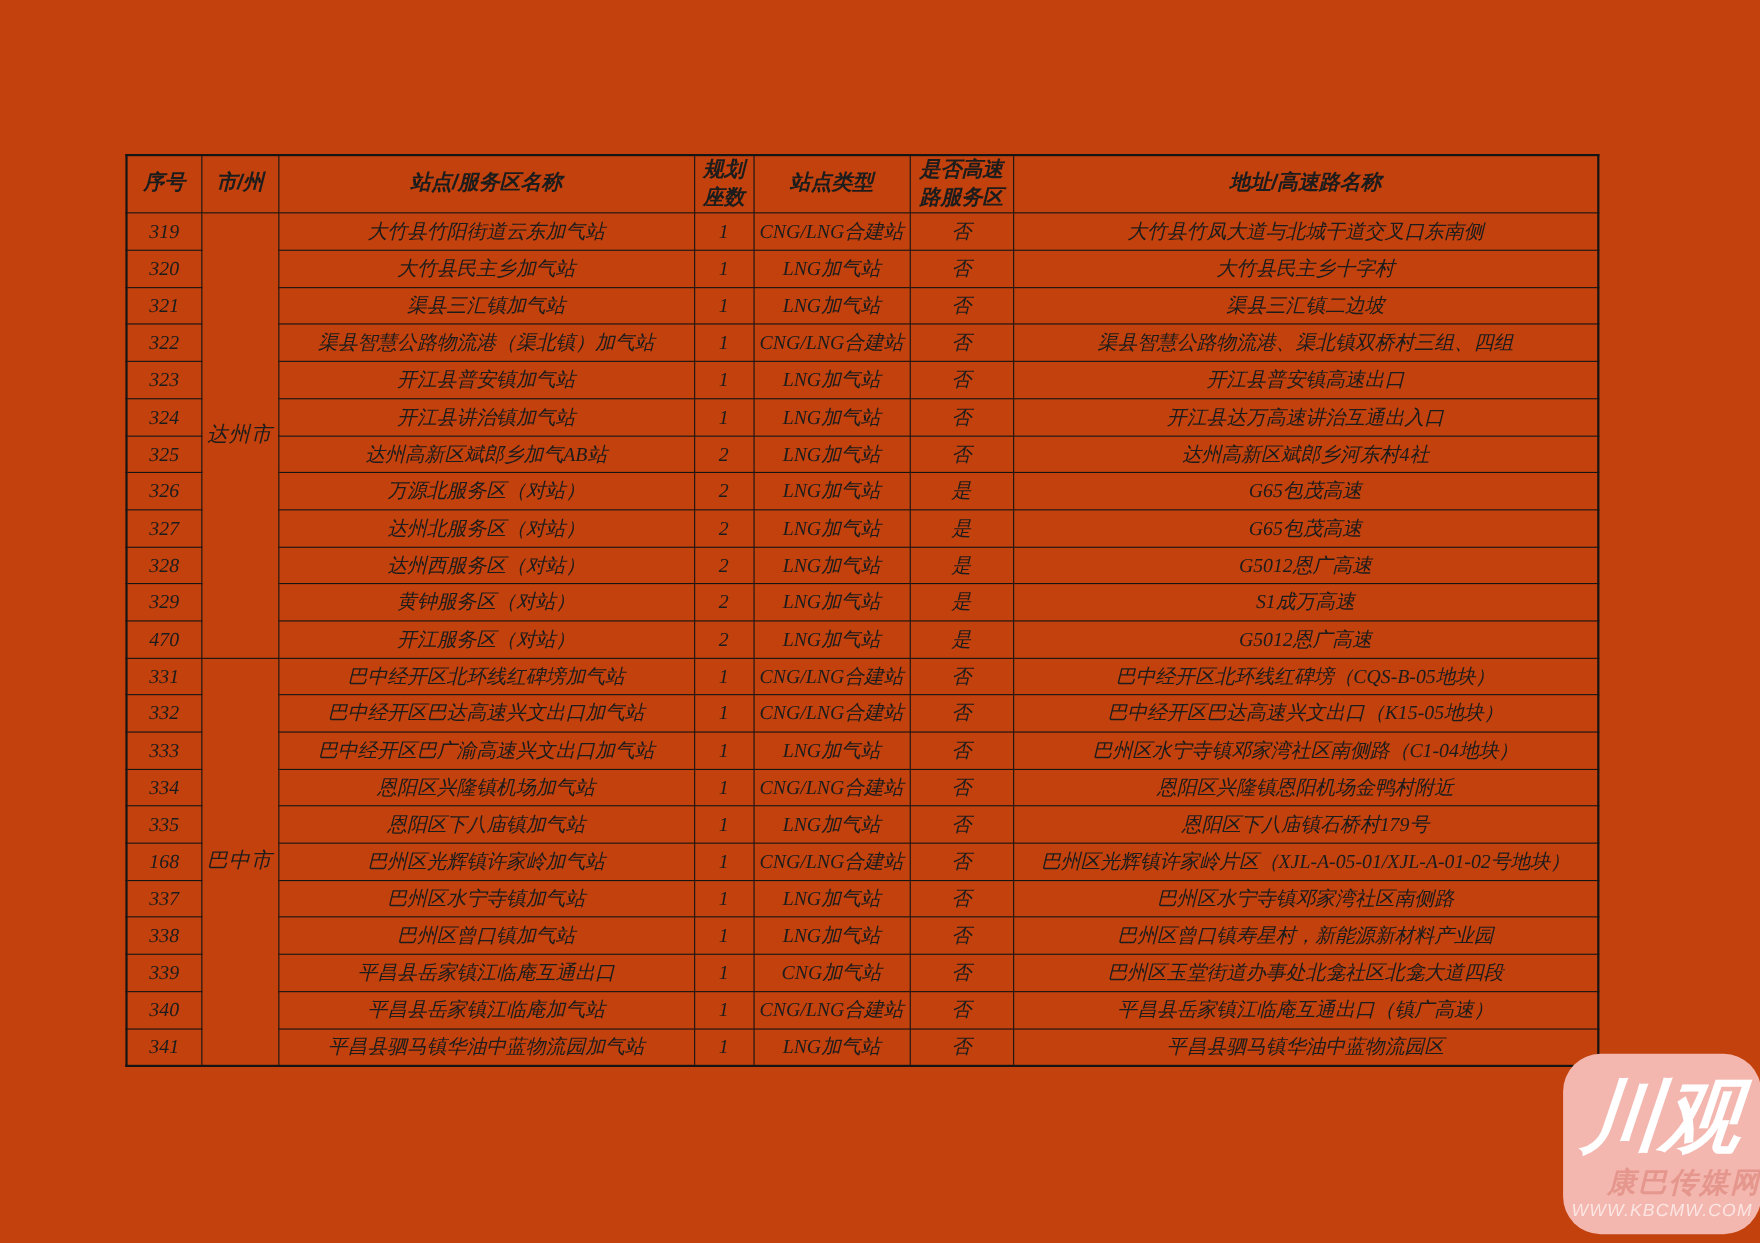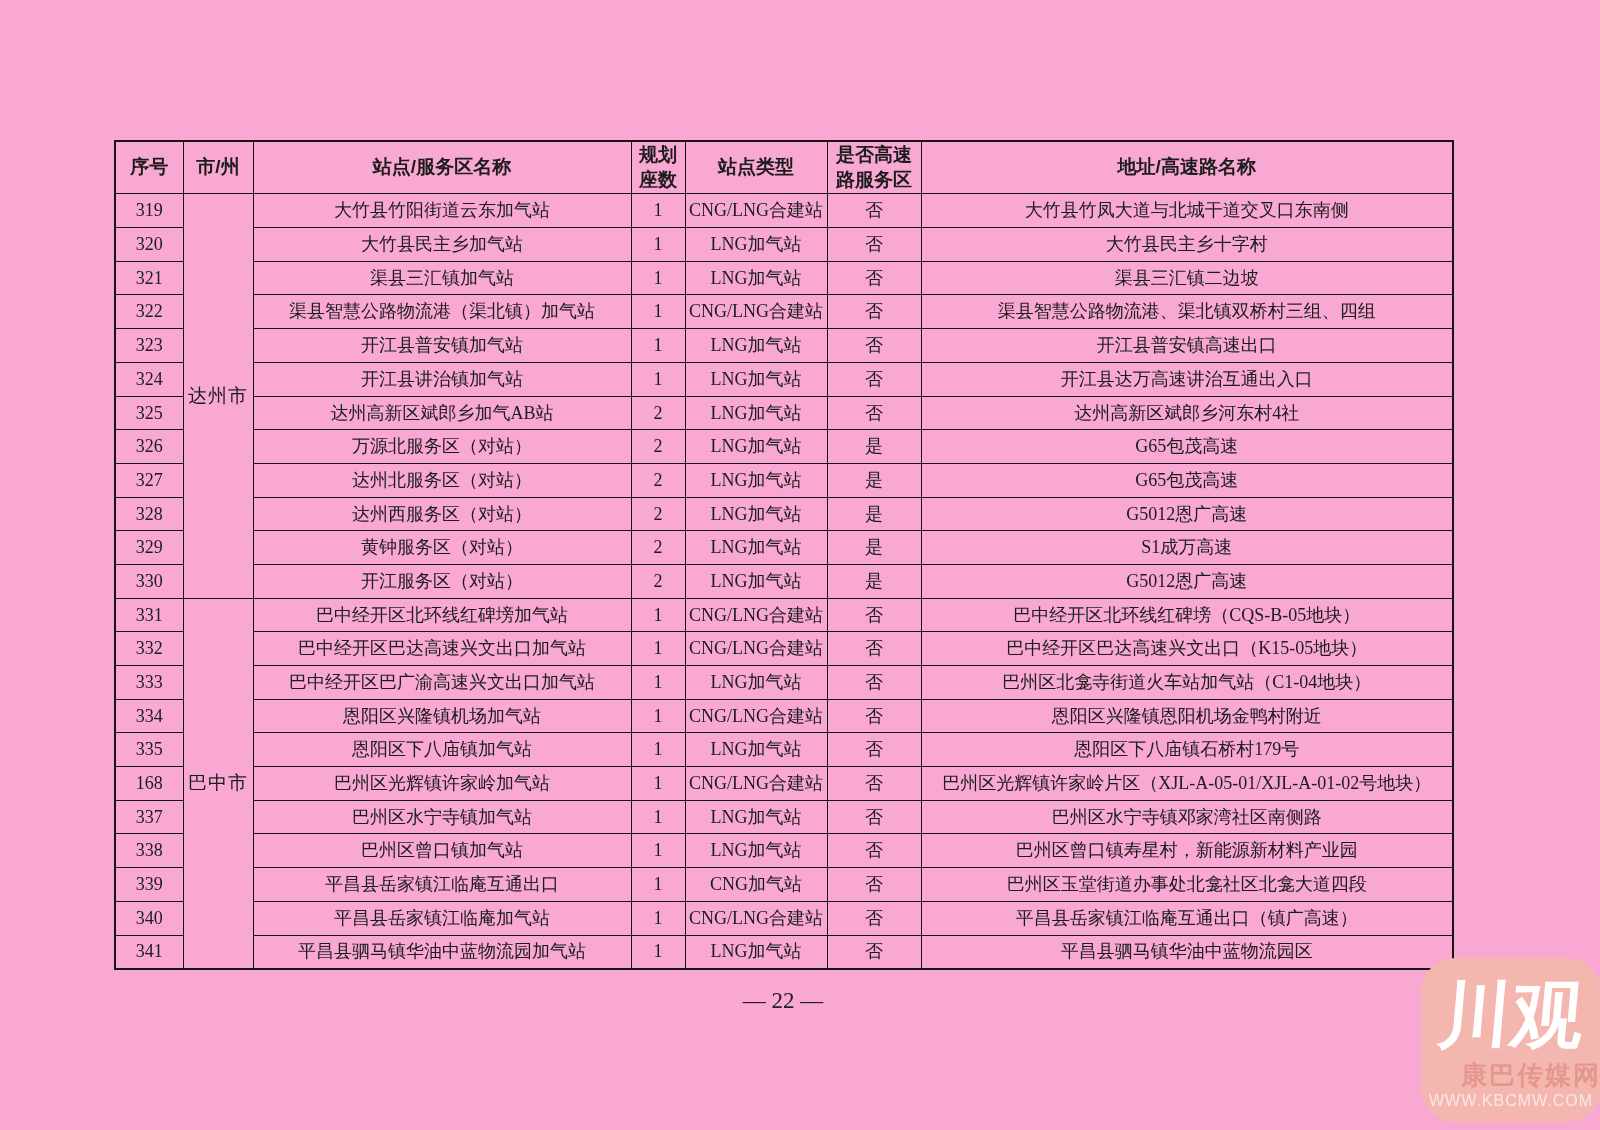--- a/index.html
+++ b/index.html
@@ -4,21 +4,21 @@
 <style>
   html, body { margin:0; padding:0; }
   body {
     width:1600px; height:1130px;
     background:#ffffff;
     position:relative;
     font-family:"Liberation Serif", serif;
     color:#1c1c1c;
     overflow:hidden;
   }
-  .page { position:absolute; inset:0; background:#f9a8d4; }
+  .page { position:absolute; inset:0; background:#c2410c;font-style:italic; }
 
   table.station-table {
     position:absolute; left:114px; top:140px; width:1338px;
     border-collapse:collapse; table-layout:fixed;
     border:2px solid #141414;
   }
   th, td {
     border:1.5px solid #141414;
     text-align:center; vertical-align:middle;
     padding:1px 3px; overflow:hidden;
@@ -169,21 +169,21 @@
         </tr>
         <tr>
           <td>329</td>
           <td>黄钟服务区（对站）</td>
           <td>2</td>
           <td>LNG加气站</td>
           <td>是</td>
           <td>S1成万高速</td>
         </tr>
         <tr>
-          <td>330</td>
+          <td>470</td>
           <td>开江服务区（对站）</td>
           <td>2</td>
           <td>LNG加气站</td>
           <td>是</td>
           <td>G5012恩广高速</td>
         </tr>
         <tr>
           <td>331</td>
           <td class="city-cell" rowspan="11">巴中市</td>
           <td>巴中经开区北环线红碑塝加气站</td>
@@ -199,21 +199,21 @@
           <td>CNG/LNG合建站</td>
           <td>否</td>
           <td>巴中经开区巴达高速兴文出口（K15-05地块）</td>
         </tr>
         <tr>
           <td>333</td>
           <td>巴中经开区巴广渝高速兴文出口加气站</td>
           <td>1</td>
           <td>LNG加气站</td>
           <td>否</td>
-          <td>巴州区北龛寺街道火车站加气站（C1-04地块）</td>
+          <td>巴州区水宁寺镇邓家湾社区南侧路（C1-04地块）</td>
         </tr>
         <tr>
           <td>334</td>
           <td>恩阳区兴隆镇机场加气站</td>
           <td>1</td>
           <td>CNG/LNG合建站</td>
           <td>否</td>
           <td>恩阳区兴隆镇恩阳机场金鸭村附近</td>
         </tr>
         <tr>
@@ -268,21 +268,20 @@
           <td>341</td>
           <td>平昌县驷马镇华油中蓝物流园加气站</td>
           <td>1</td>
           <td>LNG加气站</td>
           <td>否</td>
           <td>平昌县驷马镇华油中蓝物流园区</td>
         </tr>
       </tbody>
   </table>
 
-  <div class="page-number">— 22 —</div>
 
   <div class="watermark" style="background: rgb(244, 183, 175);">
     <div class="wm-title" style="color: rgb(255, 255, 255);">川观</div>
     <div class="wm-sub">康巴传媒网</div>
     <div class="wm-url">WWW.KBCMW.COM</div>
   </div>
 
 </div>
 
 </body></html>

